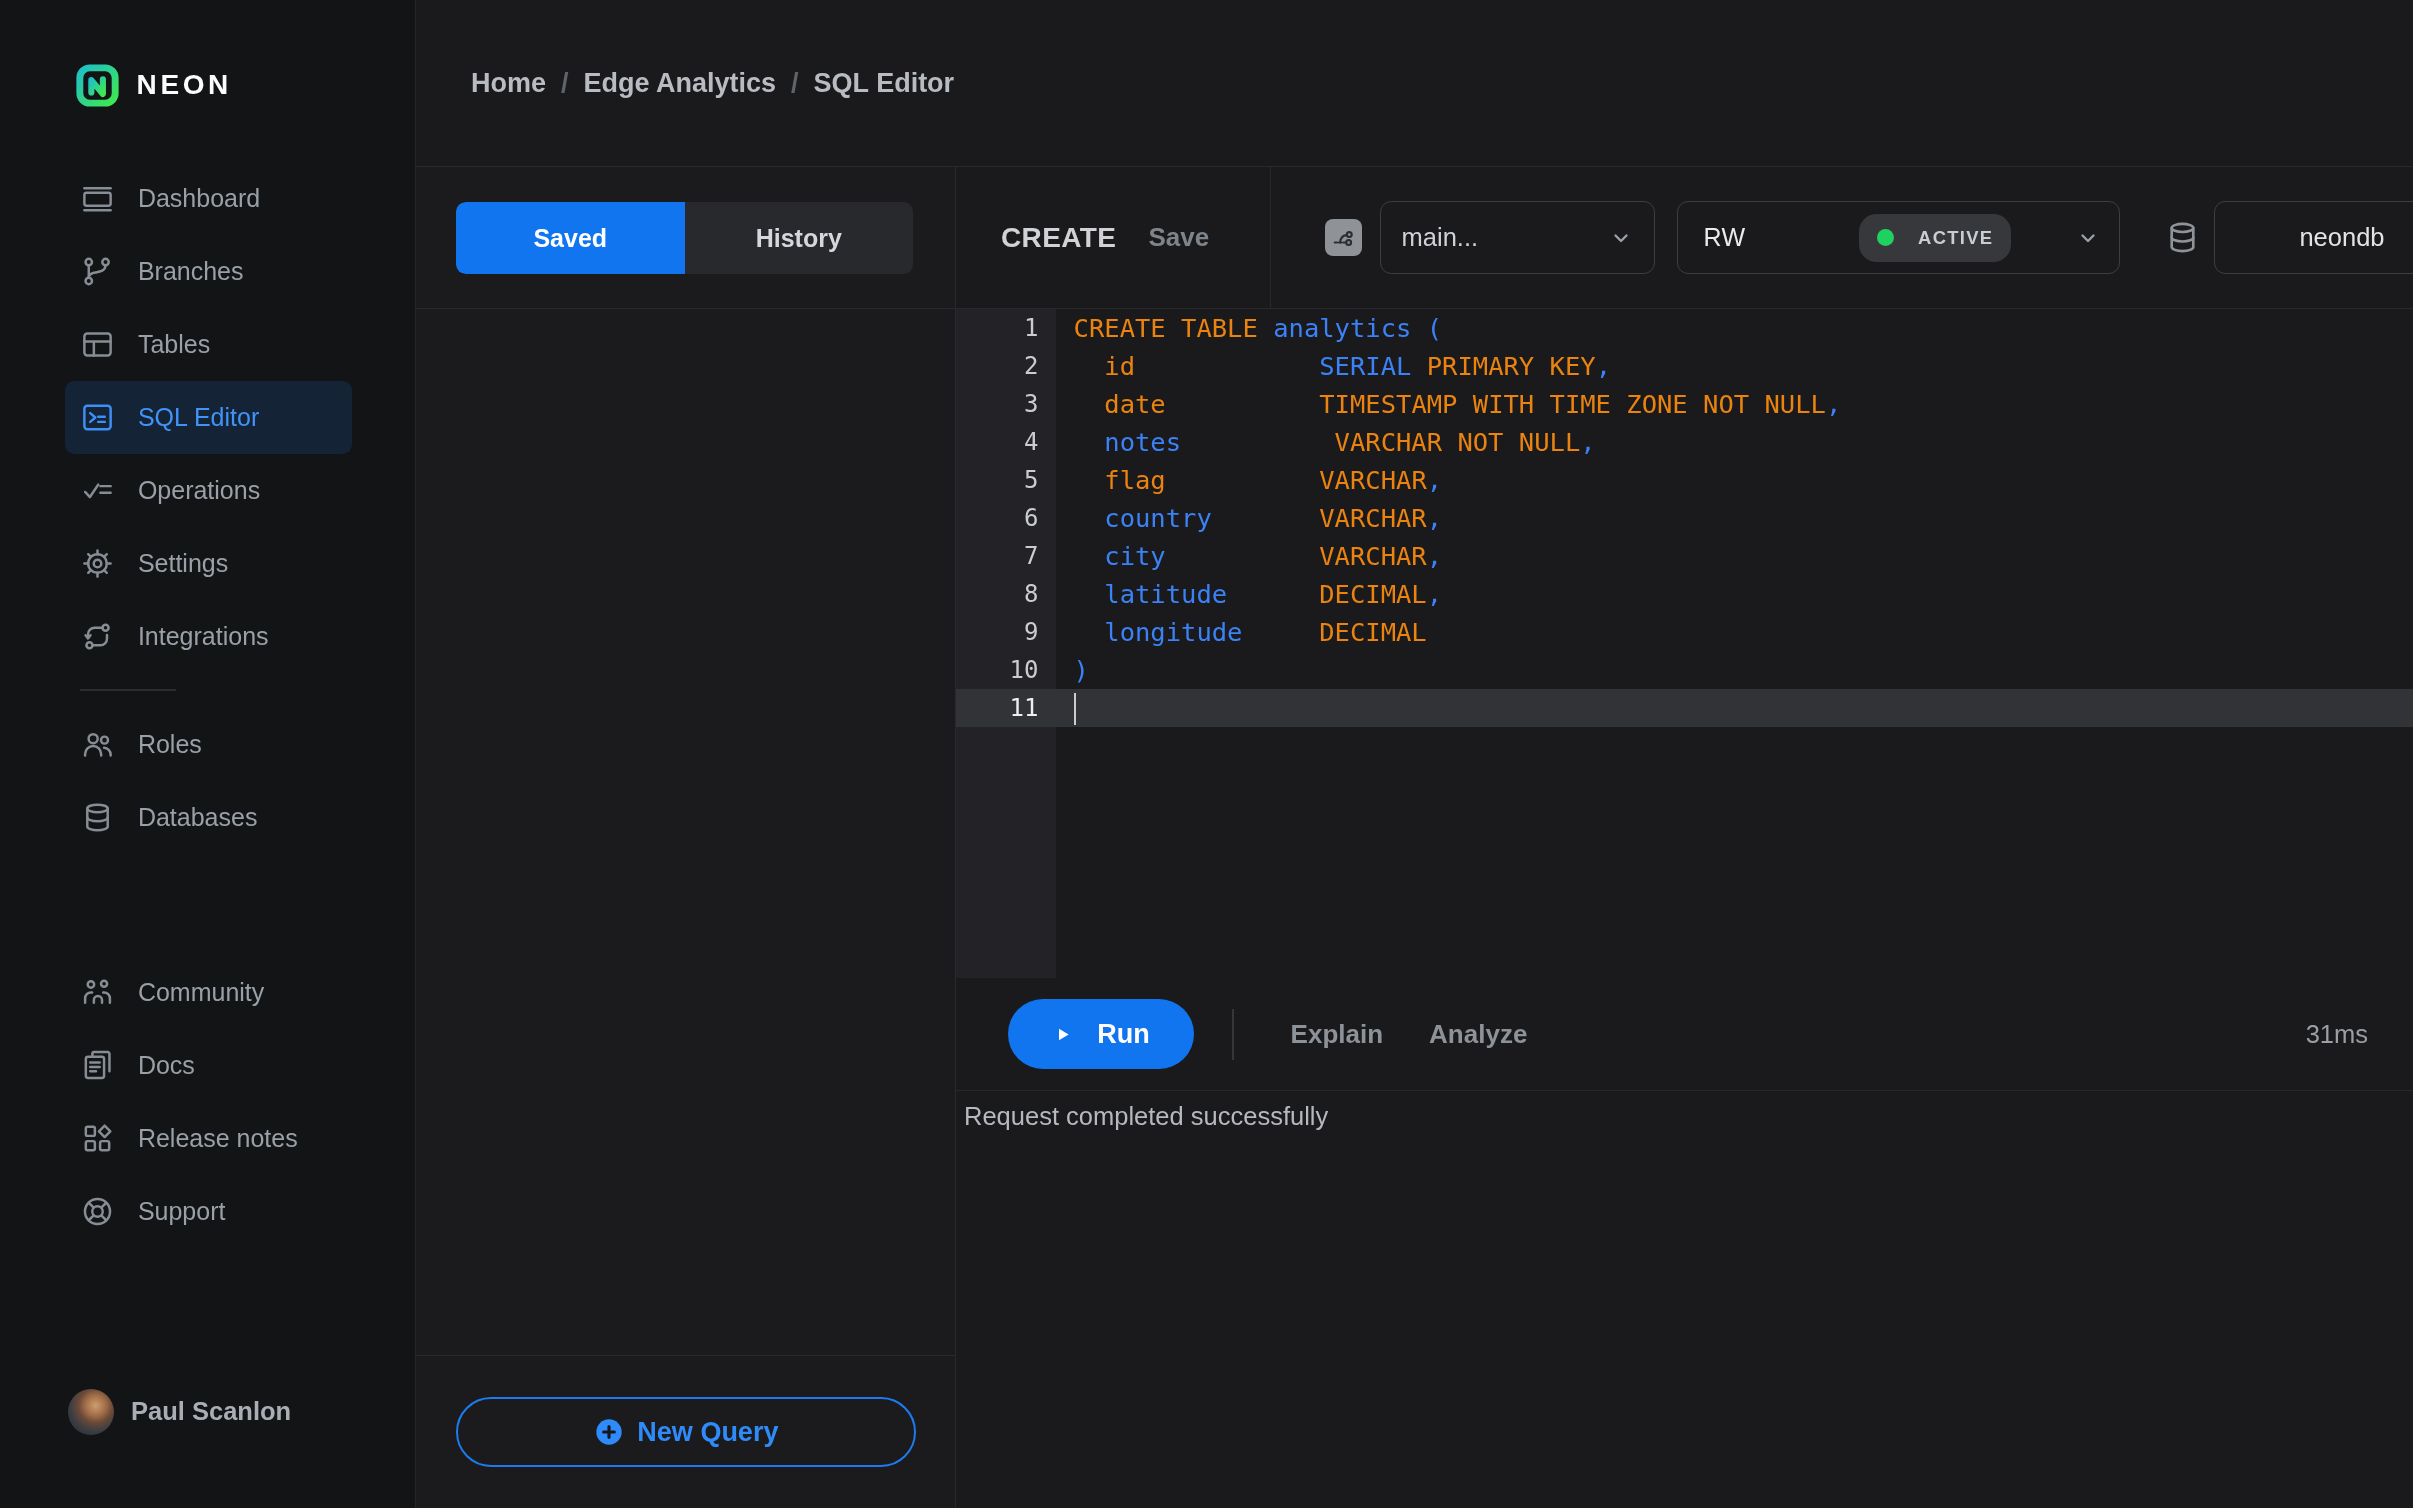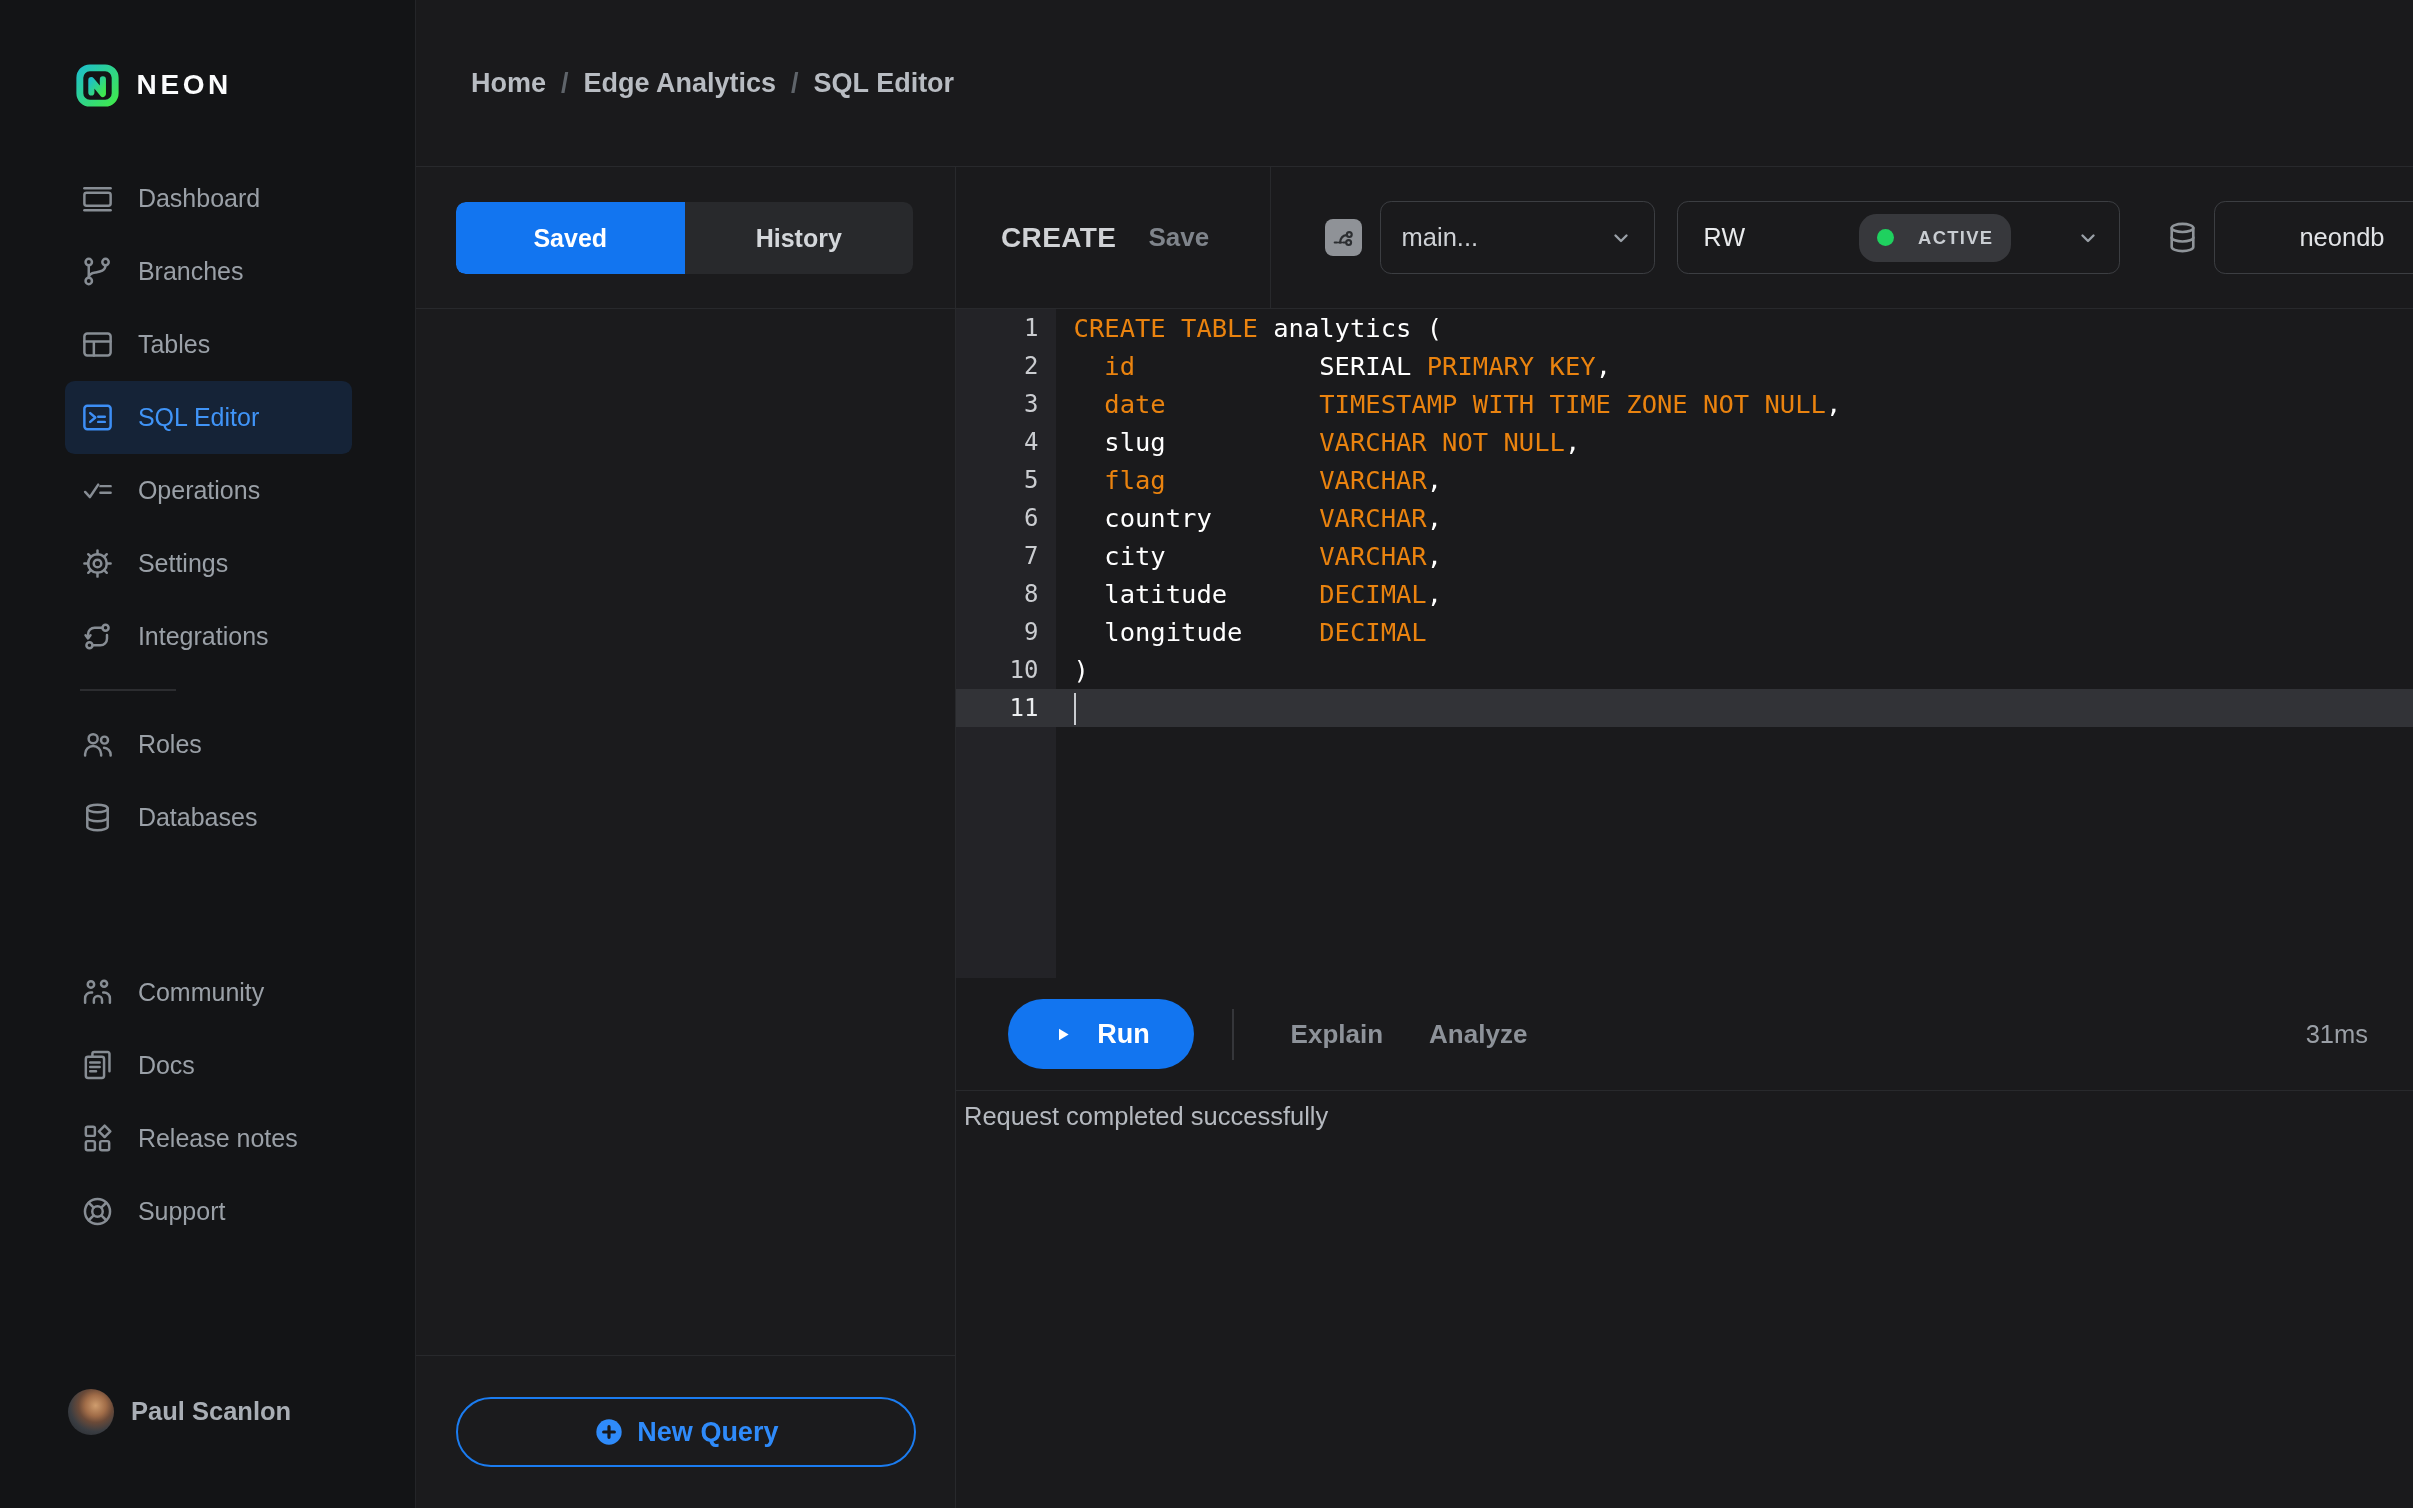--- a/index.html
+++ b/index.html
@@ -94,21 +94,21 @@
   
   .editor-canvas{height:669px;flex:0 0 669px;background:#1a1a1c;position:relative;overflow:hidden}
   .editor-canvas::before{content:'';position:absolute;left:0;top:0;bottom:0;width:100px;background:#232327}
   .cl{position:relative;z-index:1;display:flex;align-items:center;height:38px;cursor:text}
   .cl.active{background:#323337}
   .ln{flex:0 0 100px;text-align:right;padding-right:17.6px;
     font-family:"DejaVu Sans Mono",monospace;font-size:24px;color:#caccd0}
   .cl.active .ln{color:#eceef0}
   .ct{padding-left:17.6px;white-space:pre;font-family:"DejaVu Sans Mono",monospace;font-size:25.5px;color:#e4e4e2}
   .tok-k{color:var(--keyword)}
-  .tok-d{color:#ffffff}
+  .tok-d{color:#3b82f6}
   .cursor{display:inline-block;width:2.4px;height:32px;background:#c9ccd0;vertical-align:middle}
 
   
   .run-bar{height:112px;flex:0 0 112px;display:flex;align-items:center;padding:0 45px 0 52px}
   .run-btn{width:186px;height:70px;border:none;border-radius:35px;background:var(--accent);
     color:#fff;display:flex;align-items:center;justify-content:center;gap:24px;
     font-family:inherit;font-size:27px;font-weight:700;cursor:pointer}
   .run-btn svg{width:21px;height:21px}
   .vdiv{width:1.6px;height:51px;background:#35363a;margin:0 57px 0 38px}
   .ghost-btn{background:transparent;border:none;font-family:inherit;font-size:26px;font-weight:700;
@@ -368,21 +368,21 @@
             <div class="cl">
               <span class="ln">2</span>
               <span class="ct"><span class="tok-d">  </span><span class="tok-k">id</span><span class="tok-d">            SERIAL </span><span class="tok-k">PRIMARY KEY</span><span class="tok-d">,</span></span>
             </div>
             <div class="cl">
               <span class="ln">3</span>
               <span class="ct"><span class="tok-d">  </span><span class="tok-k">date</span><span class="tok-d">          </span><span class="tok-k">TIMESTAMP WITH TIME ZONE NOT NULL</span><span class="tok-d">,</span></span>
             </div>
             <div class="cl">
               <span class="ln">4</span>
-              <span class="ct"><span class="tok-d">  slug          </span><span class="tok-k">VARCHAR NOT NULL</span><span class="tok-d">,</span></span>
+              <span class="ct"><span class="tok-d">  notes          </span><span class="tok-k">VARCHAR NOT NULL</span><span class="tok-d">,</span></span>
             </div>
             <div class="cl">
               <span class="ln">5</span>
               <span class="ct"><span class="tok-d">  </span><span class="tok-k">flag</span><span class="tok-d">          </span><span class="tok-k">VARCHAR</span><span class="tok-d">,</span></span>
             </div>
             <div class="cl">
               <span class="ln">6</span>
               <span class="ct"><span class="tok-d">  country       </span><span class="tok-k">VARCHAR</span><span class="tok-d">,</span></span>
             </div>
             <div class="cl">

